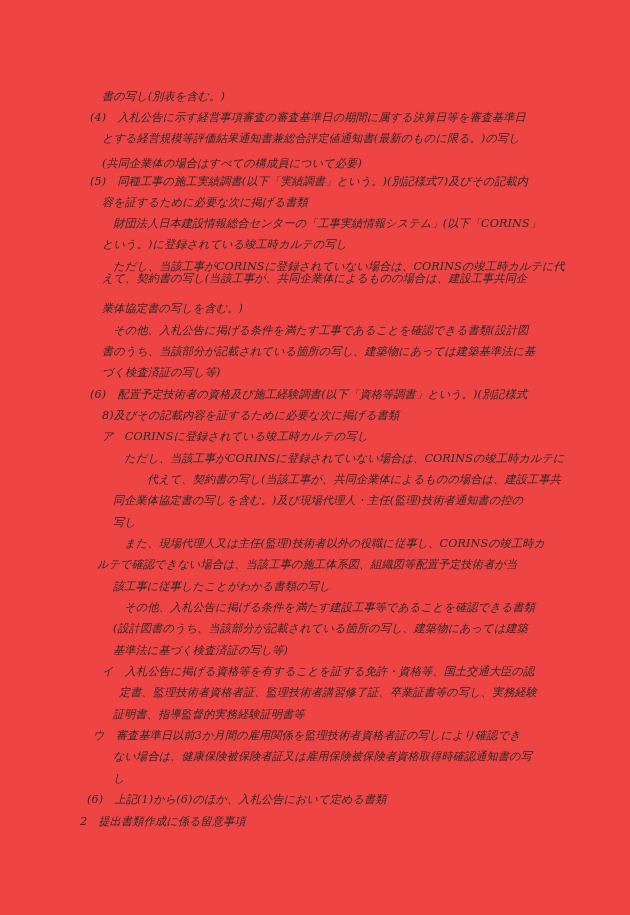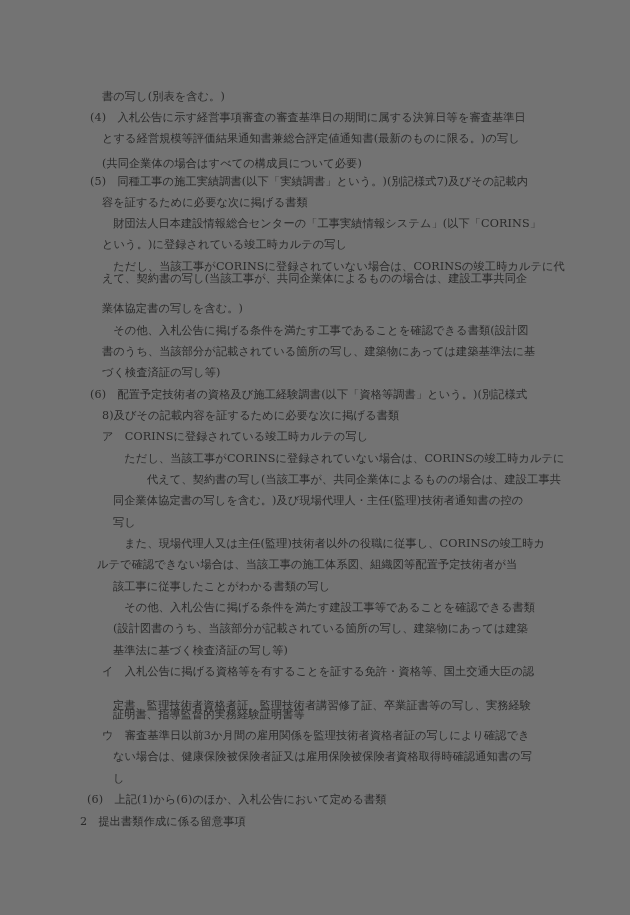--- a/index.html
+++ b/index.html
@@ -1,21 +1,21 @@
 <!DOCTYPE html>
 <html><head>
 <meta charset="utf-8">
 <style>
   html, body { margin: 0; padding: 0; background: #ffffff; }
   body {
     width: 630px; height: 915px; overflow: hidden; position: relative;
     font-family: "DejaVu Serif", "Liberation Serif", serif;
     color: #2a2a2a;
   }
-  .page { position: absolute; left: 0; top: 0; width: 630px; height: 915px; background: #737373; }
+  .page { position: absolute; left: 0; top: 0; width: 630px; height: 915px; background: #ef4444; font-style: italic; }
   .line {
     position: absolute;
     white-space: nowrap;
     font-size: 11.2px;
     line-height: 14px;
     letter-spacing: 0.1px;
   }
 </style>
 </head>
 <body>
@@ -43,21 +43,21 @@
       <div class="line" style="left: 113px; top: 473px; margin-left: 34px;">代えて、契約書の写し(当該工事が、共同企業体によるものの場合は、建設工事共</div>
       <div class="line" style="left: 113px; top: 494px;">同企業体協定書の写しを含む。)及び現場代理人・主任(監理)技術者通知書の控の</div>
       <div class="line" style="left: 113px; top: 516px;">写し</div>
       <div class="line" style="left: 113px; top: 537px;">　また、現場代理人又は主任(監理)技術者以外の役職に従事し、CORINSの竣工時カ</div>
       <div class="line" style="left: 97px; top: 558px;">ルテで確認できない場合は、当該工事の施工体系図、組織図等配置予定技術者が当</div>
       <div class="line" style="left: 113px; top: 580px;">該工事に従事したことがわかる書類の写し</div>
       <div class="line" style="left: 113px; top: 601px;">　その他、入札公告に掲げる条件を満たす建設工事等であることを確認できる書類</div>
       <div class="line" style="left: 113px; top: 622px;">(設計図書のうち、当該部分が記載されている箇所の写し、建築物にあっては建築</div>
       <div class="line" style="left: 113px; top: 644px;">基準法に基づく検査済証の写し等)</div>
       <div class="line" style="left: 102px; top: 665px;">イ　入札公告に掲げる資格等を有することを証する免許・資格等、国土交通大臣の認</div>
-      <div class="line" style="left: 113px; top: 686px; margin-top: 13px;">定書、監理技術者資格者証、監理技術者講習修了証、卒業証書等の写し、実務経験</div>
+      <div class="line" style="left: 119px; top: 686px;">定書、監理技術者資格者証、監理技術者講習修了証、卒業証書等の写し、実務経験</div>
       <div class="line" style="left: 113px; top: 708px;">証明書、指導監督的実務経験証明書等</div>
-      <div class="line" style="left: 102px; top: 729px;">ウ　審査基準日以前3か月間の雇用関係を監理技術者資格者証の写しにより確認でき</div>
+      <div class="line" style="left: 93px; top: 729px;">ウ　審査基準日以前3か月間の雇用関係を監理技術者資格者証の写しにより確認でき</div>
       <div class="line" style="left: 113px; top: 750px;">ない場合は、健康保険被保険者証又は雇用保険被保険者資格取得時確認通知書の写</div>
       <div class="line" style="left: 113px; top: 772px;">し</div>
       <div class="line" style="left: 87px; top: 793px;">(6)　上記(1)から(6)のほか、入札公告において定める書類</div>
       <div class="line" style="left: 80px; top: 815px;">2　提出書類作成に係る留意事項</div>
     </div>
 </div>
 
 </body></html>

